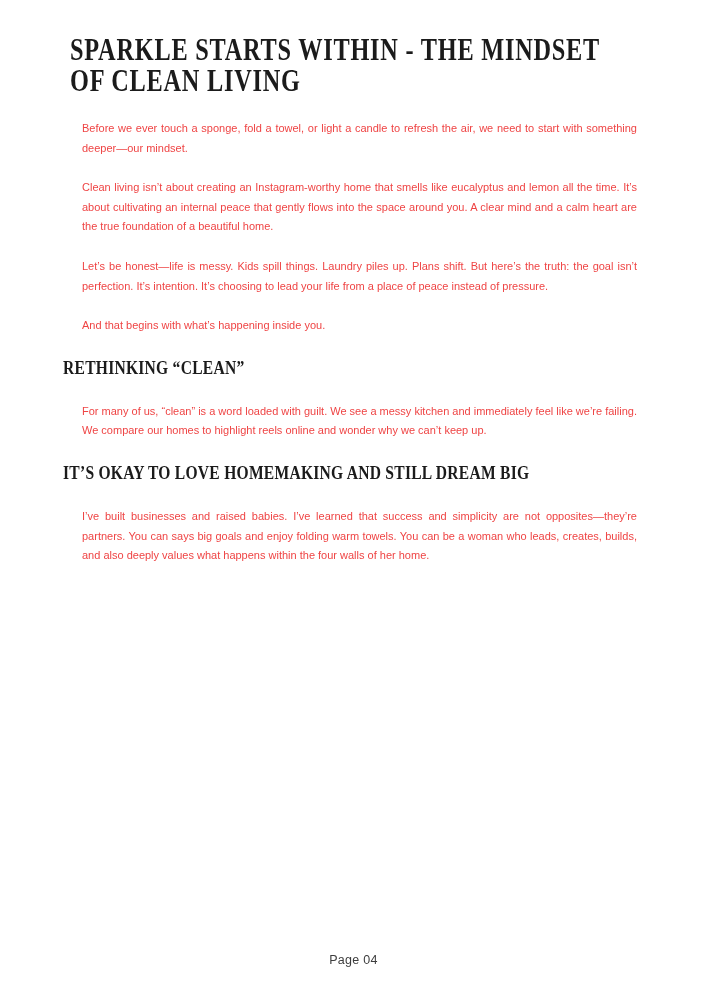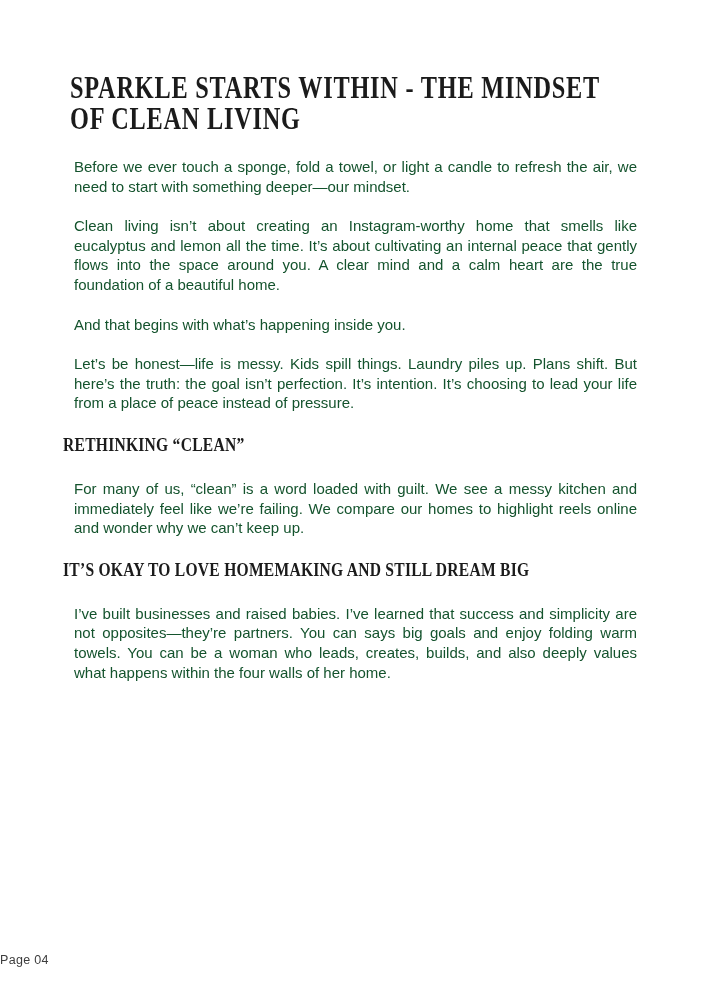--- a/index.html
+++ b/index.html
@@ -7,21 +7,21 @@
     padding: 0;
     background: #ffffff;
   }
   .page {
     position: relative;
     width: 707px;
     height: 1000px;
     margin: 0 auto;
     background: #ffffff;
     box-sizing: border-box;
-    padding: 72px 70px 0 70px;
+    padding: 34px 70px 0 70px;
     overflow: hidden;
     font-family: "Liberation Sans", sans-serif;
   }
   h1.chapter-title {
     margin: 0 0 23px 0;
     font-family: "Liberation Serif", serif;
     font-weight: bold;
     font-size: 32px;
     line-height: 31px;
     letter-spacing: 1px;
@@ -39,54 +39,55 @@
     font-weight: bold;
     font-size: 19px;
     line-height: 24px;
     letter-spacing: 0.3px;
     color: #1b1b1b;
     white-space: nowrap;
     transform: scaleX(0.82);
     transform-origin: left center;
   }
   p.body-paragraph {
-    margin: 0 0 20px 4px;
-    font-size: 15px;
+    margin: 0 0 20px 12px;
+    font-size: 11px;
     line-height: 19.6px;
-    color: #14532d;
+    color: #ef4444;
     text-align: justify;
   }
   p.body-paragraph.multiline {
     white-space: pre-line;
   }
   .page-footer {
     position: absolute;
     bottom: 33px;
     left: 0;
     width: 707px;
+    text-align: center;
     font-size: 12.5px;
     line-height: 14px;
     letter-spacing: 0.3px;
     color: #3d3d3d;
   }
 </style>
 </head>
 <body>
 
 <div class="page">
 
   <h1 class="chapter-title">
     <span class="title-line">SPARKLE STARTS WITHIN - THE MINDSET</span>
     <span class="title-line">OF CLEAN LIVING</span>
   </h1>
 
   <p class="body-paragraph">Before we ever touch a sponge, fold a towel, or light a candle to refresh the air, we need to start with something deeper—our mindset.</p>
   <p class="body-paragraph">Clean living isn’t about creating an Instagram-worthy home that smells like eucalyptus and lemon all the time. It’s about cultivating an internal peace that gently flows into the space around you. A clear mind and a calm heart are the true foundation of a beautiful home.</p>
+  <p class="body-paragraph">Let’s be honest—life is messy. Kids spill things. Laundry piles up. Plans shift. But here’s the truth: the goal isn’t perfection. It’s intention. It’s choosing to lead your life from a place of peace instead of pressure.</p>
   <p class="body-paragraph">And that begins with what’s happening inside you.</p>
-  <p class="body-paragraph">Let’s be honest—life is messy. Kids spill things. Laundry piles up. Plans shift. But here’s the truth: the goal isn’t perfection. It’s intention. It’s choosing to lead your life from a place of peace instead of pressure.</p>
 
   <h2 class="section-heading">RETHINKING “CLEAN”</h2>
 
   <p class="body-paragraph">For many of us, “clean” is a word loaded with guilt. We see a messy kitchen and immediately feel like we’re failing. We compare our homes to highlight reels online and wonder why we can’t keep up.</p>
 
   <h2 class="section-heading">IT’S OKAY TO LOVE HOMEMAKING AND STILL DREAM BIG</h2>
 
   <p class="body-paragraph">I’ve built businesses and raised babies. I’ve learned that success and simplicity are not opposites—they’re partners. You can says big goals and enjoy folding warm towels. You can be a woman who leads, creates, builds, and also deeply values what happens within the four walls of her home.</p>
 
   <div class="page-footer">Page 04</div>

